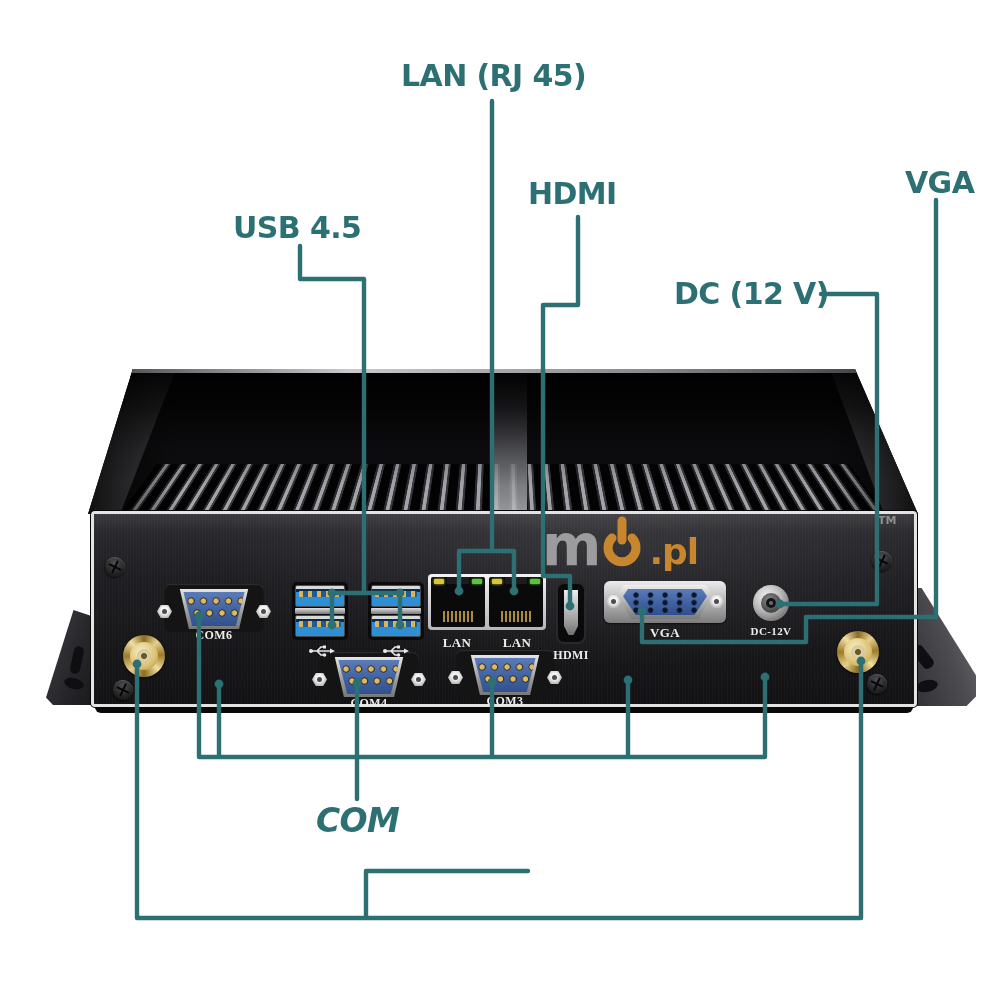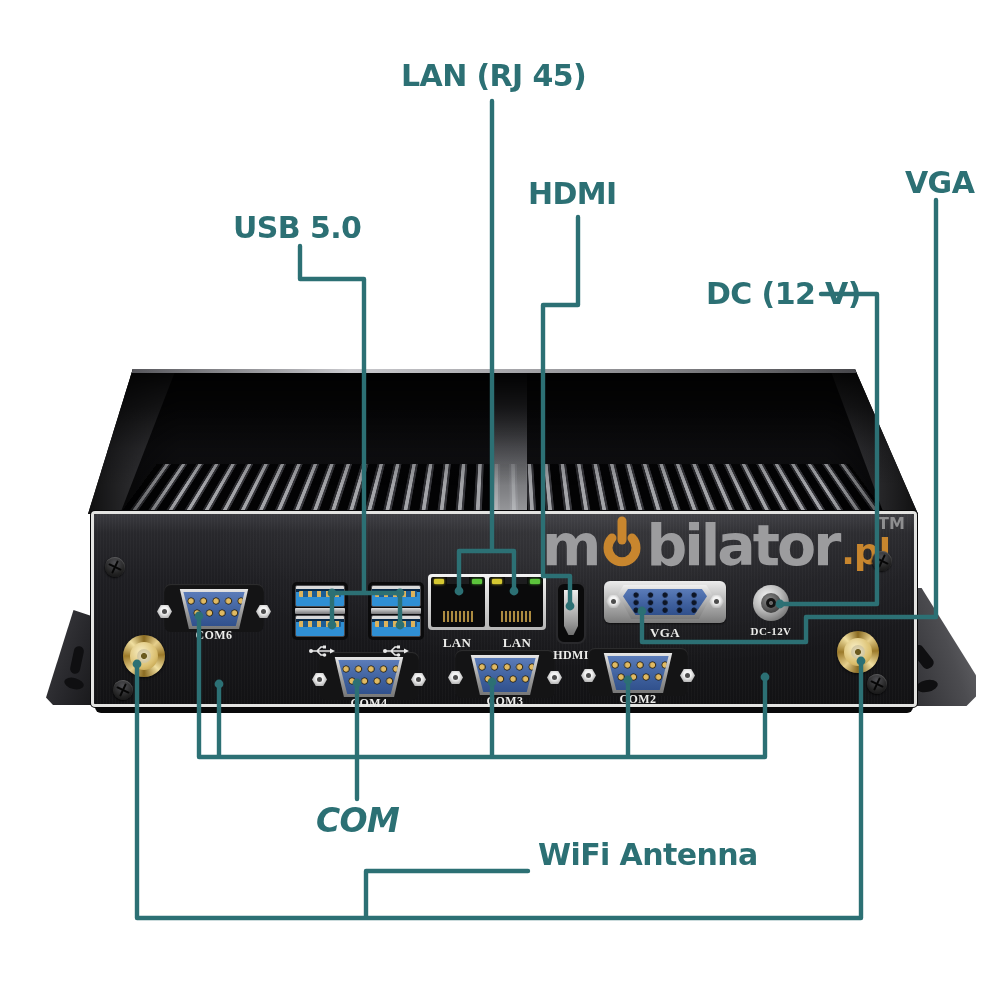--- a/index.html
+++ b/index.html
@@ -53,21 +53,21 @@
         background:radial-gradient(ellipse at 62% 18%,rgba(255,255,255,.07),transparent 55%),
                    repeating-linear-gradient(90deg,rgba(255,255,255,.025) 0 1px,transparent 1px 3px),
                    linear-gradient(180deg,#3a3a3f 0%,#28282c 10%,#1e1e22 35%,#17171a 70%,#121214 100%);}
   .base-strip{position:absolute;left:95px;top:706px;width:818px;height:7px;background:#09090a;
         border-radius:0 0 6px 6px;z-index:2;}
 
   
   .logo{position:absolute;left:452px;top:2px;height:62px;display:flex;align-items:flex-end;z-index:5;}
   .logo .lg{font-size:57px;line-height:58px;font-weight:bold;color:#9c9c9e;letter-spacing:-3px;}
   .logo .pl{font-size:36px;line-height:44px;font-weight:bold;color:#c8862e;letter-spacing:-1px;margin-left:3px;}
-  .logo .tm{position:absolute;left:336px;top:2px;font-size:16px;font-weight:bold;color:#8e8e90;letter-spacing:0;}
+  .logo .tm{position:absolute;left:336px;top:2px;font-size:11px;font-weight:bold;color:#8e8e90;letter-spacing:0;}
   .logo svg{margin:0 2px;}
 
   
   .plabel{position:absolute;color:#ececea;font-family:"Liberation Serif","DejaVu Serif",serif;
           font-weight:bold;font-size:12px;text-align:center;letter-spacing:.4px;z-index:6;}
 
   .db9{position:absolute;width:120px;height:56px;z-index:5;}
   .db9-plate{position:absolute;left:10px;right:10px;top:0;bottom:8px;background:#141415;border-radius:7px;
         box-shadow:inset 0 1px 1px rgba(255,255,255,.12);}
   .hex{position:absolute;width:15px;height:15px;top:20px;
@@ -151,25 +151,24 @@
   .usb-ico{position:absolute;z-index:6;}
 </style>
 </head>
 <body>
 
 <div class="stage">
 
   <div class="ann" style="left:401px;top:58px;">LAN (RJ 45)</div>
   <div class="ann" style="left:528px;top:176px;">HDMI</div>
   <div class="ann" style="left:905px;top:165px;">VGA</div>
-  <div class="ann" style="left:233px;top:210px;">USB 5.0</div>
-  <div class="ann" style="left:674px;top:276px;margin-left:32px;">DC (12 V)</div>
+  <div class="ann" style="left:233px;top:210px;">USB 4.5</div>
+  <div class="ann" style="left:674px;top:276px;">DC (12 V)</div>
   <div class="ann big" style="left:316px;top:801px;font-style:italic;">COM</div>
   <div class="ann" style="left:538px;top:833px;">
-    <span class="ln">WiFi Antenna</span>
   </div>
 
   <svg class="lines" width="1000" height="1000" viewBox="0 0 1000 1000">
     <g stroke="#2c7074" stroke-width="4.4" fill="none" stroke-linecap="round" stroke-linejoin="round">
       <path d="M492 101 L492 549 M459 591 L459 551 L514 551 L514 591"></path>
       <path d="M300 246 L300 279 L364 279 L364 593 M332 593 L400 593 M332 593 L332 625 M400 593 L400 625"></path>
       <path d="M578 217 L578 305 L543 305 L543 576 L570 576 L570 606"></path>
       <path d="M821 294 L877 294 L877 604 L780 604"></path>
       <path d="M936 200 L936 617 L806 617 L806 642 L642 642 L642 611"></path>
       <path d="M199 616 L199 757 M219 684 L219 757 M357 683 L357 757 M492 682 L492 757 M628 680 L628 757 M765 677 L765 757 M199 757 L765 757 M357 757 L357 799"></path>
@@ -219,21 +218,20 @@
   <div class="panel">
     <div class="panel-frame"></div>
     <div class="panel-face"></div>
 
     <div class="logo">
       <span class="lg">m</span>
       <svg width="44" height="58" viewBox="0 0 44 58">
         <path d="M12 22 A14 14 0 1 0 32 22" stroke="#c8862e" stroke-width="9" fill="none" stroke-linecap="round"></path>
         <line x1="22" y1="5" x2="22" y2="24" stroke="#c8862e" stroke-width="9" stroke-linecap="round"></line>
       </svg>
-      <span class="lg">bilator</span>
       <span class="pl">.pl</span>
       <span class="tm">TM</span>
     </div>
 
     <div class="screw" style="left:15px;top:47px;"></div>
     <div class="screw" style="left:23px;top:170px;"></div>
     <div class="screw" style="left:782px;top:41px;"></div>
     <div class="screw" style="left:777px;top:164px;"></div>
 
     <div class="sma" style="left:33px;top:125px;"></div>
@@ -255,28 +253,20 @@
       <span class="db9-face"></span>
       <span class="plabel">COM4</span>
     </div>
     <div class="db9" style="left:355px;top:140px;">
       <span class="db9-plate"></span>
       <span class="hex l"></span>
         <span class="hex r"></span>
       <span class="db9-shell"></span>
       <span class="db9-face"></span>
       <span class="plabel">COM3</span>
-    </div>
-    <div class="db9" style="left:488px;top:138px;">
-      <span class="db9-plate"></span>
-      <span class="hex l"></span>
-        <span class="hex r"></span>
-      <span class="db9-shell"></span>
-      <span class="db9-face"></span>
-      <span class="plabel">COM2</span>
     </div>
 
     <div class="usb-stack" style="left:202px;top:72px;">
       <div class="usb-port"></div>
       <div class="usb-mid"></div>
       <div class="usb-port"></div>
     </div>
     <div class="usb-stack" style="left:278px;top:72px;">
       <div class="usb-port"></div>
       <div class="usb-mid"></div>

